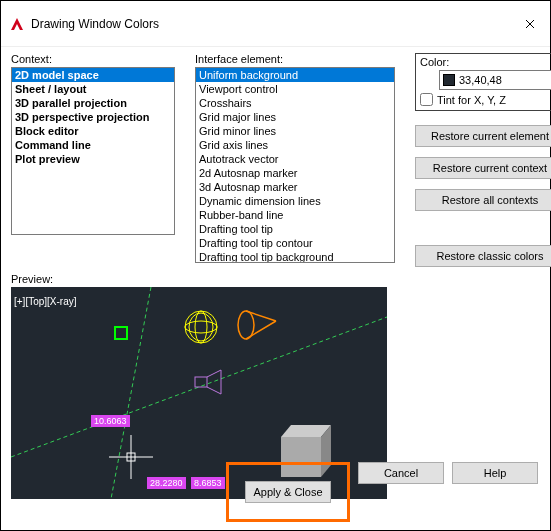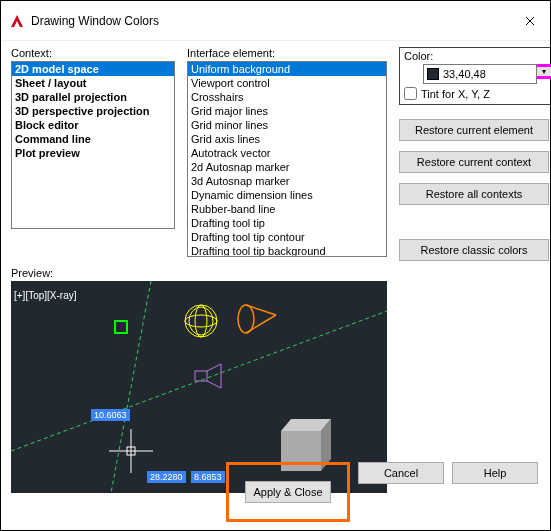--- a/index.html
+++ b/index.html
@@ -1,43 +1,43 @@
 <!DOCTYPE html>
 <html><head>
 <meta charset="utf-8">
 <style>
   * { box-sizing: border-box; font-family: "Segoe UI", Tahoma, sans-serif; }
   body { margin: 0; background: #fff; }
   .window { width: 551px; height: 531px; border: 1px solid #000; position: relative; background: #fff; }
-  .titlebar { height: 40px; display: flex; align-items: center; padding: 0 0 0 8px; font-size: 12px; border-bottom: 1px solid #eee; }
+  .titlebar { height: 46px; display: flex; align-items: center; padding: 0 0 0 8px; font-size: 12px; border-bottom: 1px solid #eee; }
   .logo { width: 16px; height: 16px; margin-right: 6px; }
   .title { flex: 1; }
   .close { width: 40px; height: 30px; display: flex; align-items: center; justify-content: center; font-size: 14px; }
   .content { padding: 6px 10px 0 10px; }
-  .row { display: flex; gap: 12px; }
+  .row { display: flex; gap: 20px; }
   .col { display: flex; flex-direction: column; }
   .label { font-size: 11px; margin-bottom: 2px; }
   .listbox { border: 1px solid #7a7a7a; background: #fff; font-size: 11px; overflow-y: scroll; }
   .listbox.ctx { width: 164px; height: 168px; font-weight: bold; }
   .listbox.iface { width: 200px; height: 196px; }
   .opt { padding: 1px 3px; white-space: nowrap; }
   .opt.sel { background: #0078d7; color: #fff; }
   .colorbox { border: 1px solid #404040; padding: 2px 4px 4px 4px; width: 160px; }
   .colorsel-wrap { display:flex; align-items:flex-start;margin-left:19px; }
   .colorsel { flex:1; border: 1px solid #7a7a7a; height: 20px; display: flex; align-items: center; padding: 0 3px; font-size: 11px; background: #fff; }
   .swatch { width: 12px; height: 12px; background: #212830; border: 1px solid #000; margin-right: 4px; }
   .dropbtn { width: 17px; border: 3px solid #ff00f3; border-left:none; background: #e1e1e1; display:flex; align-items:center; justify-content:center; font-size:8px; }
   .tintrow { display: flex; align-items: center; font-size: 11px; margin-top: 3px; }
   .tintrow input { margin: 0 4px 0 0; width:13px; height:13px; }
   .btn { width: 150px; height: 22px; font-size: 11px; border: 1px solid #adadad; background: #e1e1e1; display:flex; align-items:center; justify-content:center; }
   .restore-btns { display:flex; flex-direction:column; gap:10px; margin-top:14px; }
   .preview-label { font-size: 11px; margin: 6px 0 2px 0; }
   .preview { width: 376px; height: 212px; background: #212830; position: relative; overflow:hidden; }
   .pv-text { position:absolute; font-size:10px; color:#fff; font-family: Arial, sans-serif; }
-  .pv-tag { position:absolute; font-size:9px; background:#3b82f6; color:#fff; padding:1px 3px; }
+  .pv-tag { position:absolute; font-size:9px; background:#d946ef; color:#fff; padding:1px 3px; }
   .bottom-btns { position:absolute; bottom:8px; right:12px; display:flex; gap:8px; }
   .hl-apply { border: 3px solid #ff6a00; padding:16px; }
   .btn.sm { width: 86px; }
 </style>
 </head>
 <body>
 
 <div class="window">
   <div class="titlebar">
     <span class="logo">

